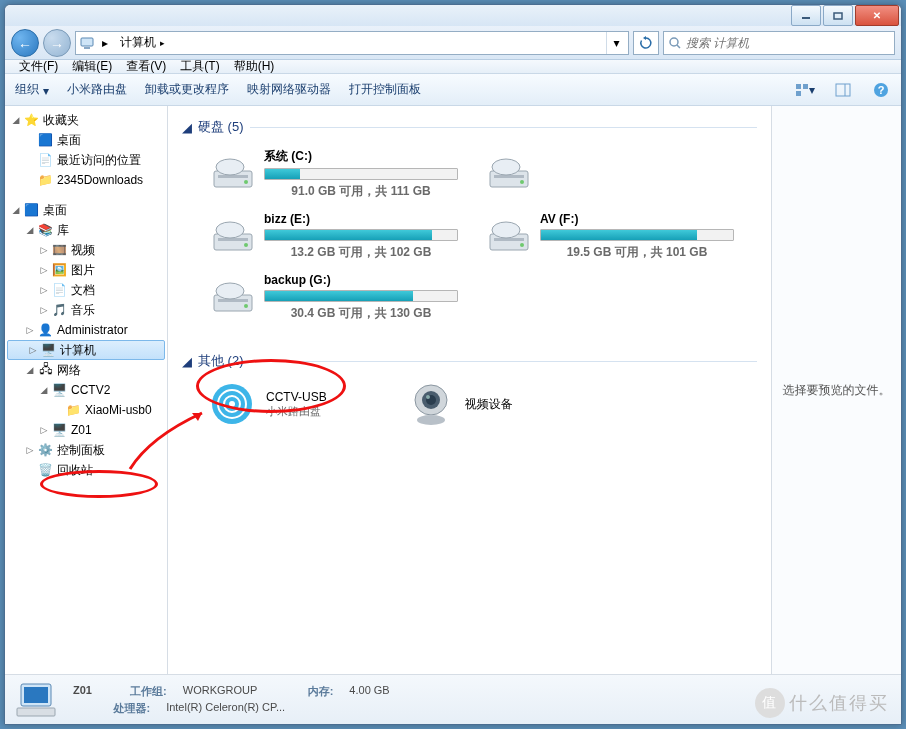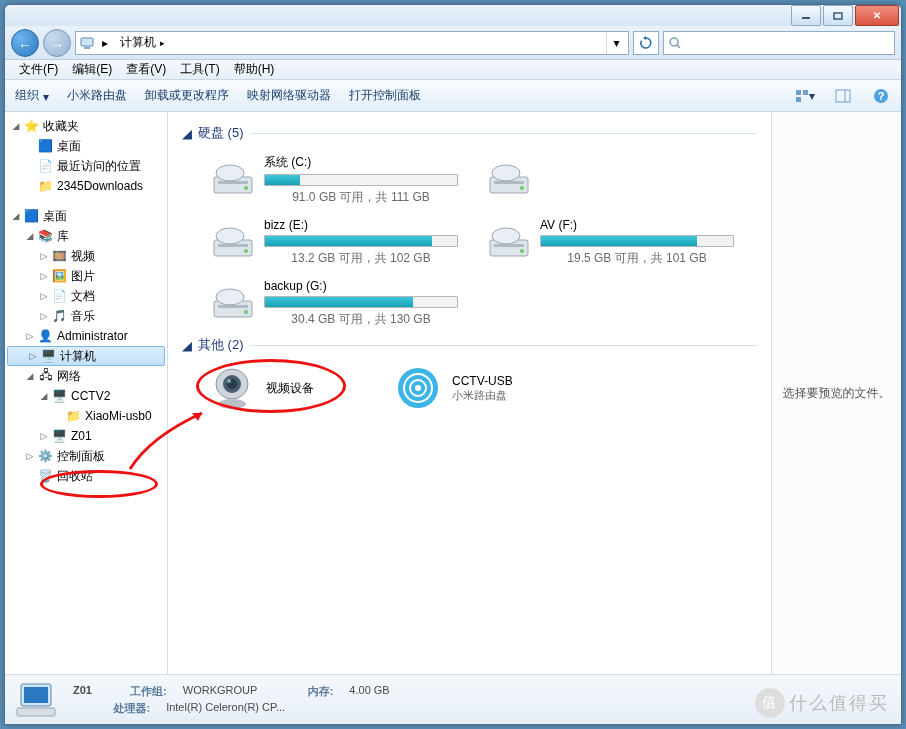--- a/index.html
+++ b/index.html
@@ -13,40 +13,40 @@
 .navbtn { width:28px; height:28px; border-radius:50%; background: radial-gradient(circle at 30% 30%, #6fb5ef, #2a78c0); border:1px solid #2a6da8; display:flex;align-items:center;justify-content:center;color:#fff;font-size:14px;cursor:pointer;}
 .navbtn.fwd { background: radial-gradient(circle at 30% 30%, #c9dcee, #93b4d3); border-color:#7a9ab8;}
 .addrbar { flex:1; height:24px; background:#fff; border:1px solid #94adc4; display:flex; align-items:center; padding:0 2px; font-size:12px;}
 .addr-icon{width:18px;height:18px;display:flex;align-items:center;justify-content:center;}
 .addr-seg { padding: 0 6px; cursor:pointer; display:flex;align-items:center;gap:4px;}
 .addr-drop{flex:1;}
 .addr-end{width:20px;display:flex;align-items:center;justify-content:center;border-left:1px solid #d0dce8;height:100%;}
 .refreshbox{width:26px;height:24px;border:1px solid #94adc4;background:#fff;display:flex;align-items:center;justify-content:center;cursor:pointer;}
 .searchbox{width:232px;height:24px;border:1px solid #94adc4;background:#fff;display:flex;align-items:center;padding:0 4px;gap:4px;}
 .searchbox input{border:0;outline:0;flex:1;font-size:12px;color:#666;font-style:italic;background:transparent;}
-.menubar{height:20px;background:linear-gradient(#f5f9fd,#e6eff8);display:flex;align-items:center;padding:0 8px;gap:2px;font-size:12px;border-bottom:1px solid #c9d8e7;}
+.menubar{height:14px;background:linear-gradient(#f5f9fd,#e6eff8);display:flex;align-items:center;padding:0 8px;gap:2px;font-size:12px;border-bottom:1px solid #c9d8e7;}
 .menuitem{padding:2px 6px;cursor:pointer;}
 .toolbar{height:32px;background:linear-gradient(#f7fbff,#e3eef8);display:flex;align-items:center;padding:0 10px;gap:18px;font-size:12px;color:#1a3e6e;border-bottom:1px solid #c9d8e7;}
 .tbitem{cursor:pointer;display:flex;align-items:flex-end;gap:4px;}
 .tbspacer{flex:1;}
 .tbicon{width:20px;height:20px;display:flex;align-items:center;justify-content:center;cursor:pointer;}
 .body{flex:1;display:flex;min-height:0;}
 .sidebar{width:163px;background:#fff;border-right:1px solid #d6dde5;overflow-y:auto;font-size:12px;padding:4px 0;}
 .tree-item{display:flex;align-items:center;height:20px;padding:1px 0;cursor:pointer;white-space:nowrap;}
 .tree-item.sel{background:linear-gradient(#dceefd,#c3e1fb);border:1px solid #7cb8ea;border-radius:2px;margin:0 2px;}
 .expander{width:14px;display:inline-flex;justify-content:center;color:#6b6b6b;font-size:9px;}
 .ticon{width:18px;height:16px;display:inline-flex;align-items:center;justify-content:center;margin-right:2px;}
 .tree-spacer{height:10px;}
 .i1{padding-left:4px;}.i2{padding-left:18px;}.i3{padding-left:32px;}.i4{padding-left:46px;}
 .content{flex:1;display:flex;min-height:0;}
 .main{flex:1;overflow:auto;padding:6px 14px;background:#fff;position:relative;}
 .preview{width:130px;border-left:1px solid #d6dde5;background:#fafcfe;display:flex;align-items:center;justify-content:center;font-size:12px;color:#555;padding:10px;text-align:center;}
 .group-head{color:#1e3e7b;font-size:13px;display:flex;align-items:center;gap:6px;margin:6px 0 10px 0;cursor:pointer;}
 .group-head .gh-line{flex:1;height:1px;background:#d5e2f0;}
-.drives{display:flex;flex-wrap:wrap;gap:8px 24px;margin-left:26px;margin-bottom:6px;}
+.drives{display:flex;flex-wrap:wrap;gap:8px 24px;margin-left:26px;margin-bottom:28px;font-weight:bold;}
 .drive{width:252px;display:flex;gap:8px;align-items:center;cursor:pointer;padding:2px;}
 .drive-icon{width:46px;height:38px;display:flex;align-items:center;justify-content:center;}
 .drive-body{flex:1;}
 .drive-name{font-size:12px;color:#000;margin-bottom:3px;}
 .drive-bar{height:12px;border:1px solid #b6b6b6;background:#f2f2f2;border-radius:1px;overflow:hidden;margin-bottom:3px;}
 .drive-fill{height:100%;background:linear-gradient(#3fc9d9,#16a0b7);}
 .drive-sub{font-size:12px;color:#6a6a6a;text-align:center;}
 .others{display:flex;gap:80px;margin-left:26px;}
 .other-item{display:flex;gap:10px;align-items:center;cursor:pointer;}
 .other-icon{width:48px;height:48px;}
@@ -107,20 +107,21 @@
           <path d="M7 0 L7 4 L4 2 Z" fill="#2a6da8"></path>
         </svg>
       </div>
     <div class="searchbox">
       <span>
           <svg width="14" height="14">
             <circle cx="6" cy="6" r="4" fill="none" stroke="#7a9ab8" stroke-width="1.5"></circle>
             <line x1="9" y1="9" x2="12" y2="12" stroke="#7a9ab8" stroke-width="1.5"></line>
           </svg>
         </span>
+      <input placeholder="搜索 计算机" style="">
     </div>
   </div>
 
   <div class="menubar">
     <div class="menuitem">文件(F)</div>
     <div class="menuitem">编辑(E)</div>
     <div class="menuitem">查看(V)</div>
     <div class="menuitem">工具(T)</div>
     <div class="menuitem">帮助(H)</div>
   </div>
@@ -335,42 +336,42 @@
           </div>
         <div class="group-head">
             <span>◢</span>
             <span>其他 (2)</span>
             <span class="gh-line"></span>
           </div>
         <div class="others">
           <div class="other-item">
             <div class="other-icon">
                 <svg width="48" height="48">
+                  <circle cx="24" cy="24" r="20" fill="#3db5e8"></circle>
+                  <circle cx="24" cy="24" r="14" fill="none" stroke="#fff" stroke-width="2"></circle>
+                  <circle cx="24" cy="24" r="8" fill="none" stroke="#fff" stroke-width="2"></circle>
+                  <circle cx="24" cy="24" r="3" fill="#fff"></circle>
+                </svg>
+              </div>
+            <div>
+                <div class="other-name">CCTV-USB</div>
+                <div class="other-sub">小米路由盘</div>
+              </div>
+          </div>
+          <div class="other-item">
+            <div class="other-icon">
+                <svg width="48" height="48">
                   <ellipse cx="24" cy="20" rx="16" ry="15" fill="#d0d6db" stroke="#8a96a0"></ellipse>
                   <circle cx="24" cy="20" r="9" fill="#4a5d6e"></circle>
                   <circle cx="24" cy="20" r="5" fill="#2a3d4e"></circle>
                   <circle cx="21" cy="17" r="2" fill="#8aa"></circle>
                   <ellipse cx="24" cy="40" rx="14" ry="5" fill="#b8c0c8"></ellipse>
                 </svg>
               </div>
             <div class="other-name">视频设备</div>
-          </div>
-          <div class="other-item">
-            <div class="other-icon">
-                <svg width="48" height="48">
-                  <circle cx="24" cy="24" r="20" fill="#3db5e8"></circle>
-                  <circle cx="24" cy="24" r="14" fill="none" stroke="#fff" stroke-width="2"></circle>
-                  <circle cx="24" cy="24" r="8" fill="none" stroke="#fff" stroke-width="2"></circle>
-                  <circle cx="24" cy="24" r="3" fill="#fff"></circle>
-                </svg>
-              </div>
-            <div>
-                <div class="other-name">CCTV-USB</div>
-                <div class="other-sub">小米路由盘</div>
-              </div>
           </div>
         </div>
       </div>
       <div class="preview">
           <span>选择要预览的文件。</span>
         </div>
     </div>
   </div>
 
   <div class="statusbar">

